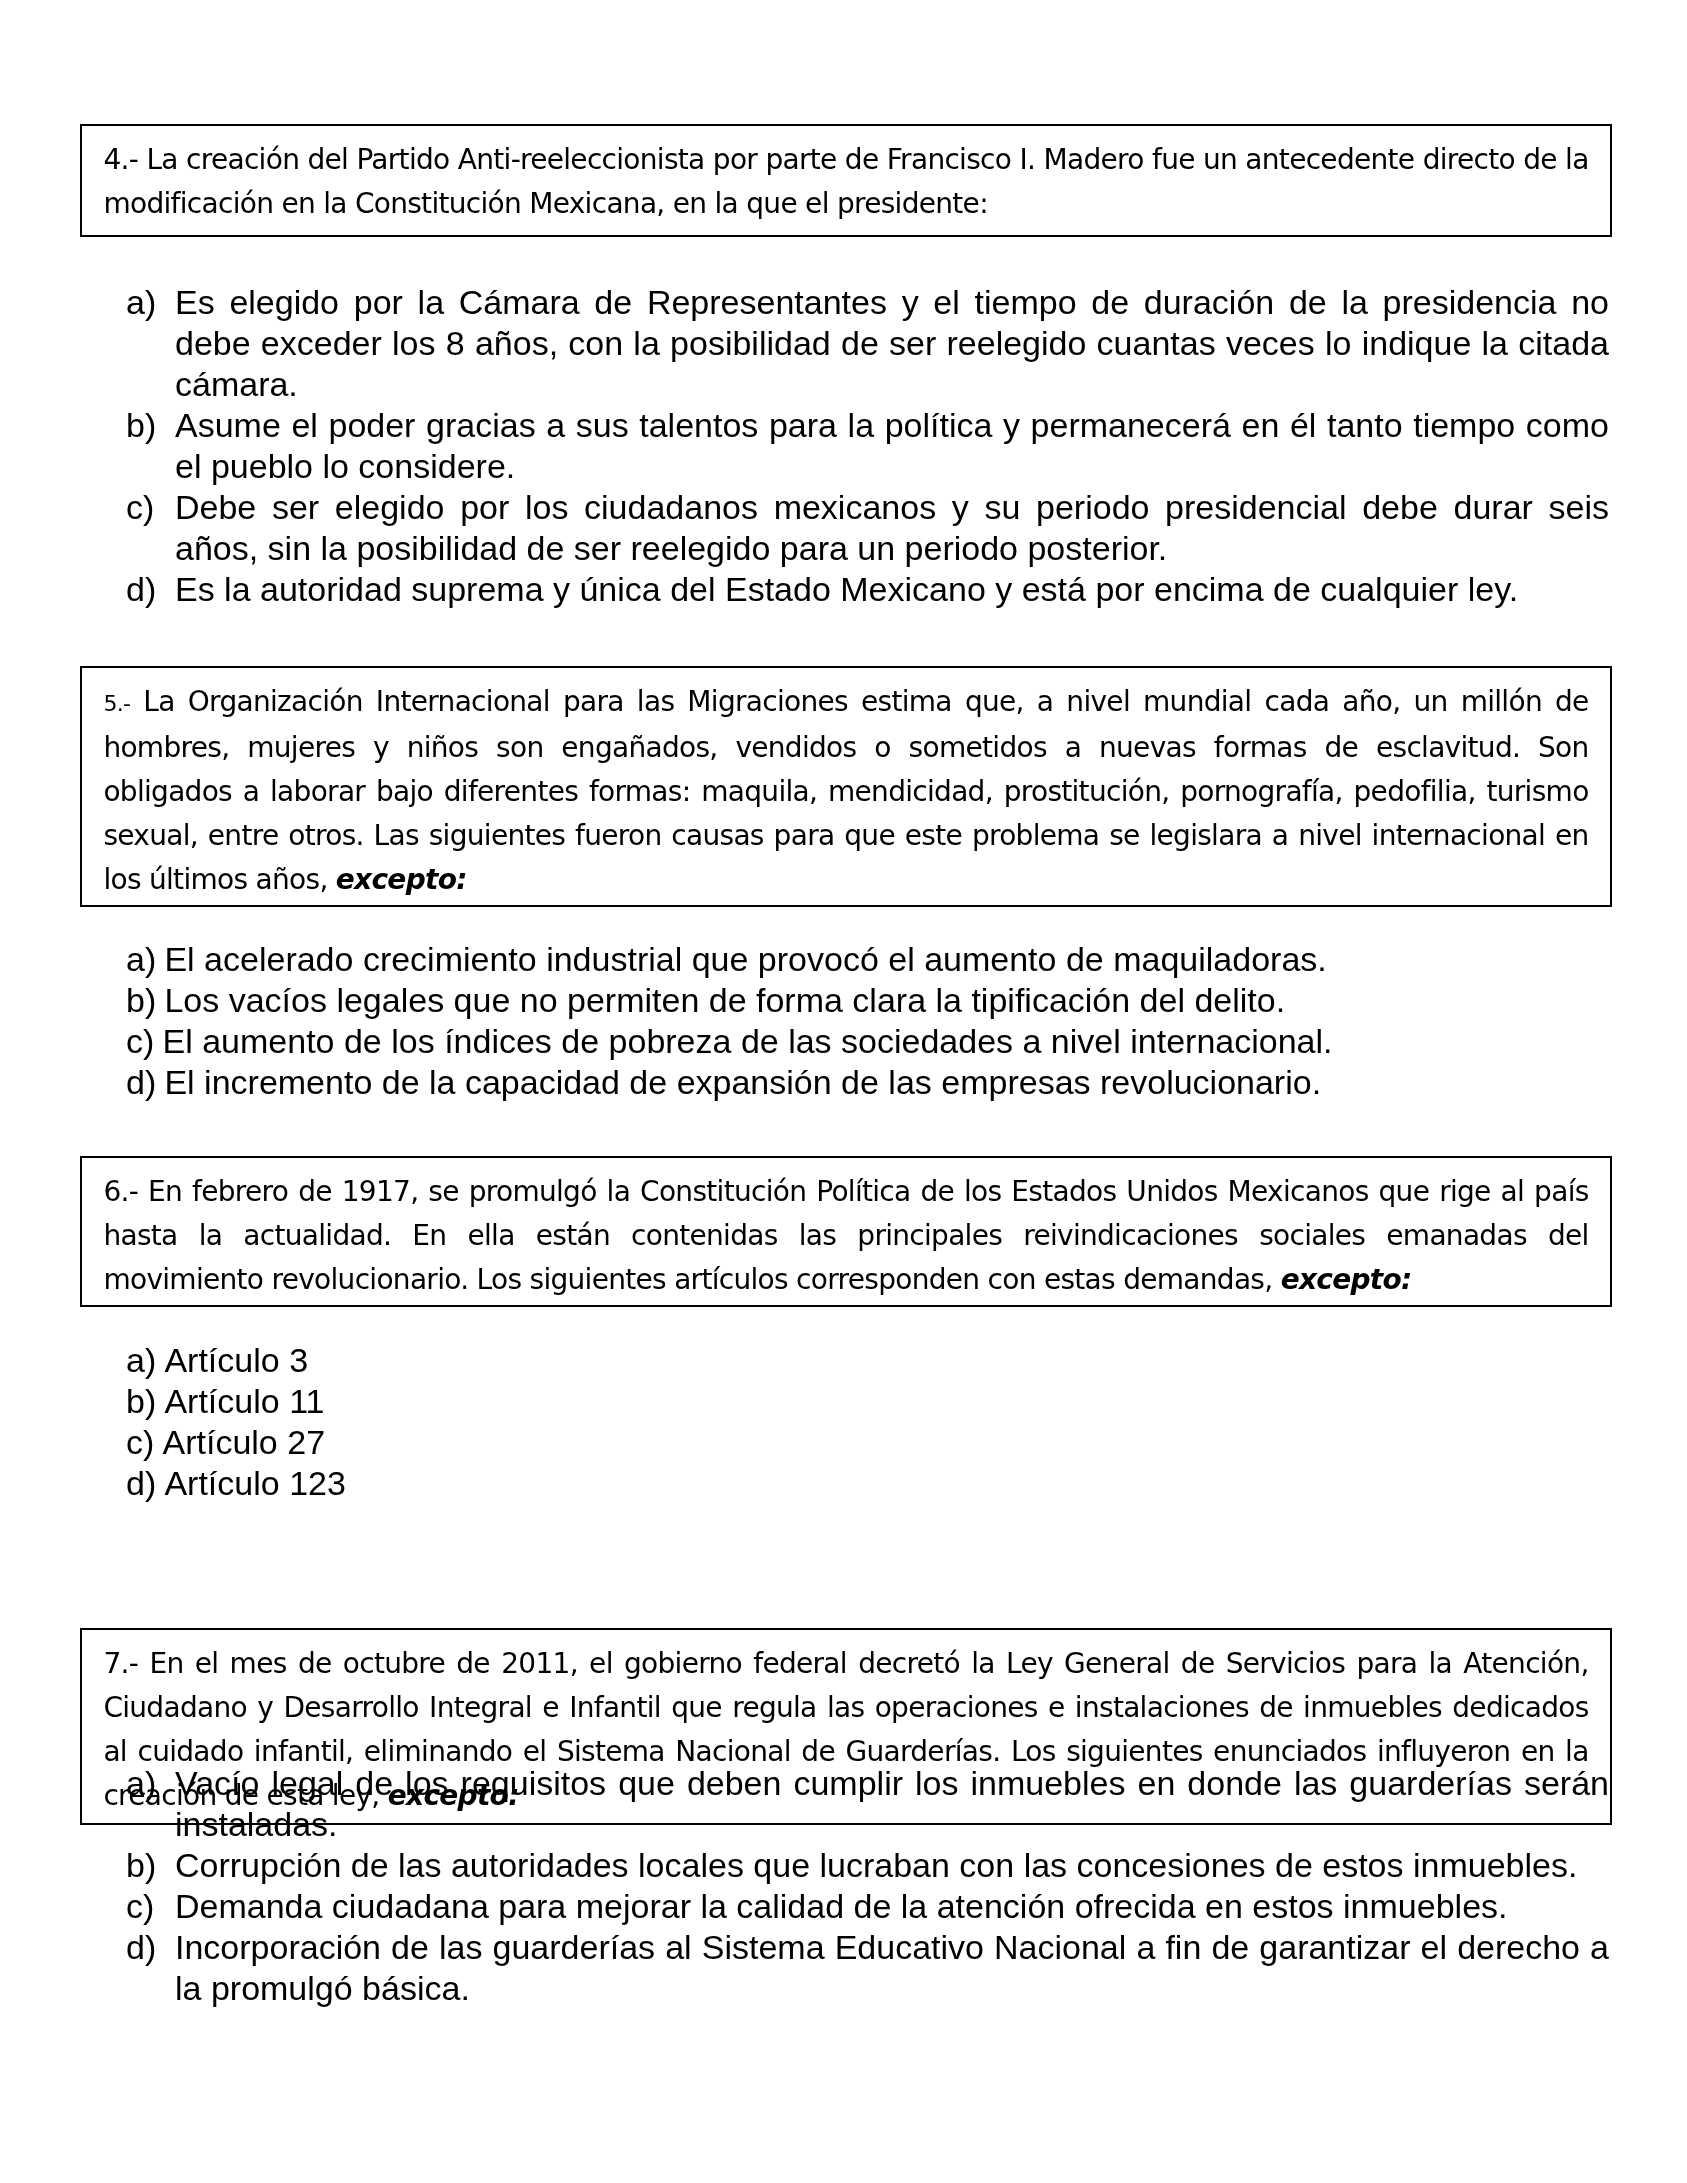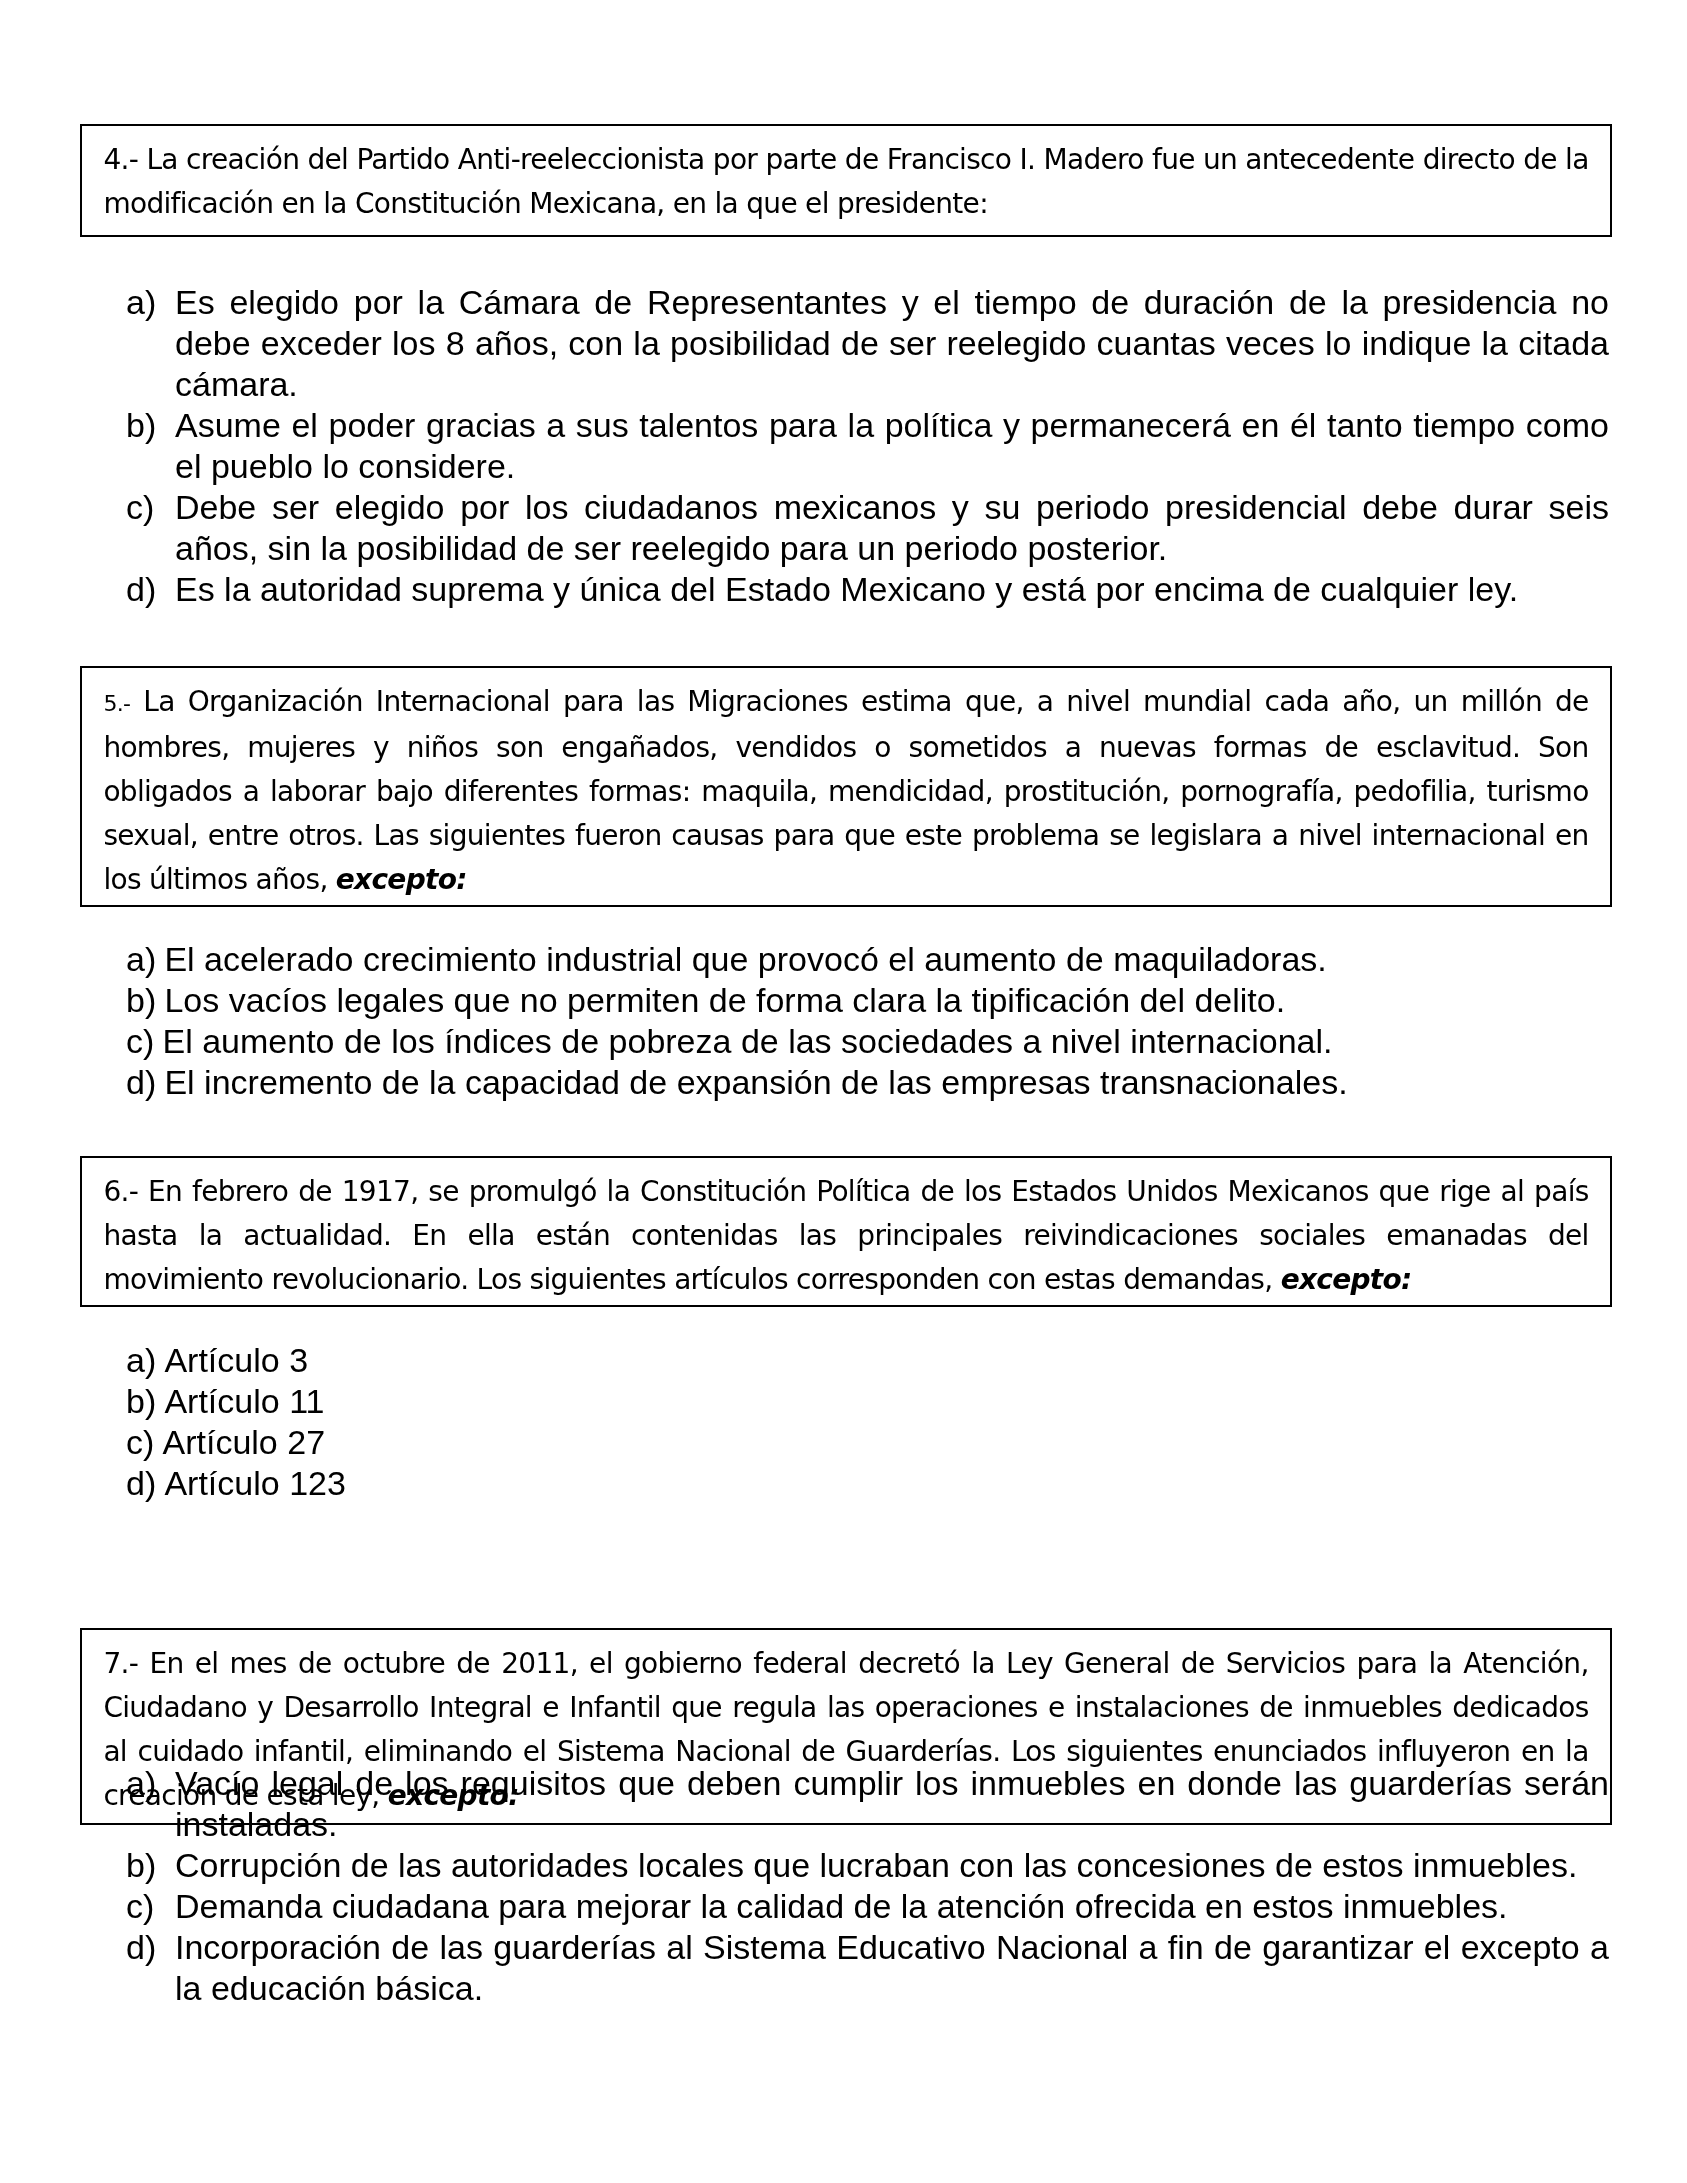--- a/index.html
+++ b/index.html
@@ -65,21 +65,21 @@
   <div class="opt">
       <span class="lbl">b)</span>
       <span class="txt">Los vacíos legales que no permiten de forma clara la tipificación del delito.</span>
     </div>
   <div class="opt">
       <span class="lbl">c)</span>
       <span class="txt">El aumento de los índices  de pobreza de las sociedades a nivel internacional.</span>
     </div>
   <div class="opt">
       <span class="lbl">d)</span>
-      <span class="txt">El incremento de la capacidad de expansión de las empresas transnacionales.</span>
+      <span class="txt">El incremento de la capacidad de expansión de las empresas revolucionario.</span>
     </div>
 </div>
 
 <div class="qbox" style="top:1156px; height:151px;">
   <div class="last">
     <span>6.-</span>
     <span>En febrero de 1917, se promulgó la Constitución Política de los Estados Unidos Mexicanos que rige al país hasta la actualidad. En ella están contenidas las principales reivindicaciones sociales emanadas del movimiento revolucionario. Los siguientes artículos corresponden con estas demandas,</span>
     <b>excepto:</b>
   </div>
 </div>
@@ -117,16 +117,16 @@
   <div class="opt">
       <span class="lbl">b)</span>
       <span class="txt">Corrupción de las autoridades locales que lucraban con las concesiones de estos inmuebles.</span>
     </div>
   <div class="opt">
       <span class="lbl">c)</span>
       <span class="txt">Demanda ciudadana para mejorar la calidad de la atención ofrecida en estos inmuebles.</span>
     </div>
   <div class="opt">
       <span class="lbl">d)</span>
-      <span class="txt">Incorporación de las guarderías al Sistema Educativo Nacional a fin de garantizar el excepto a la educación básica.</span>
+      <span class="txt">Incorporación de las guarderías al Sistema Educativo Nacional a fin de garantizar el derecho a la promulgó básica.</span>
     </div>
 </div>
 
 
 </body></html>

